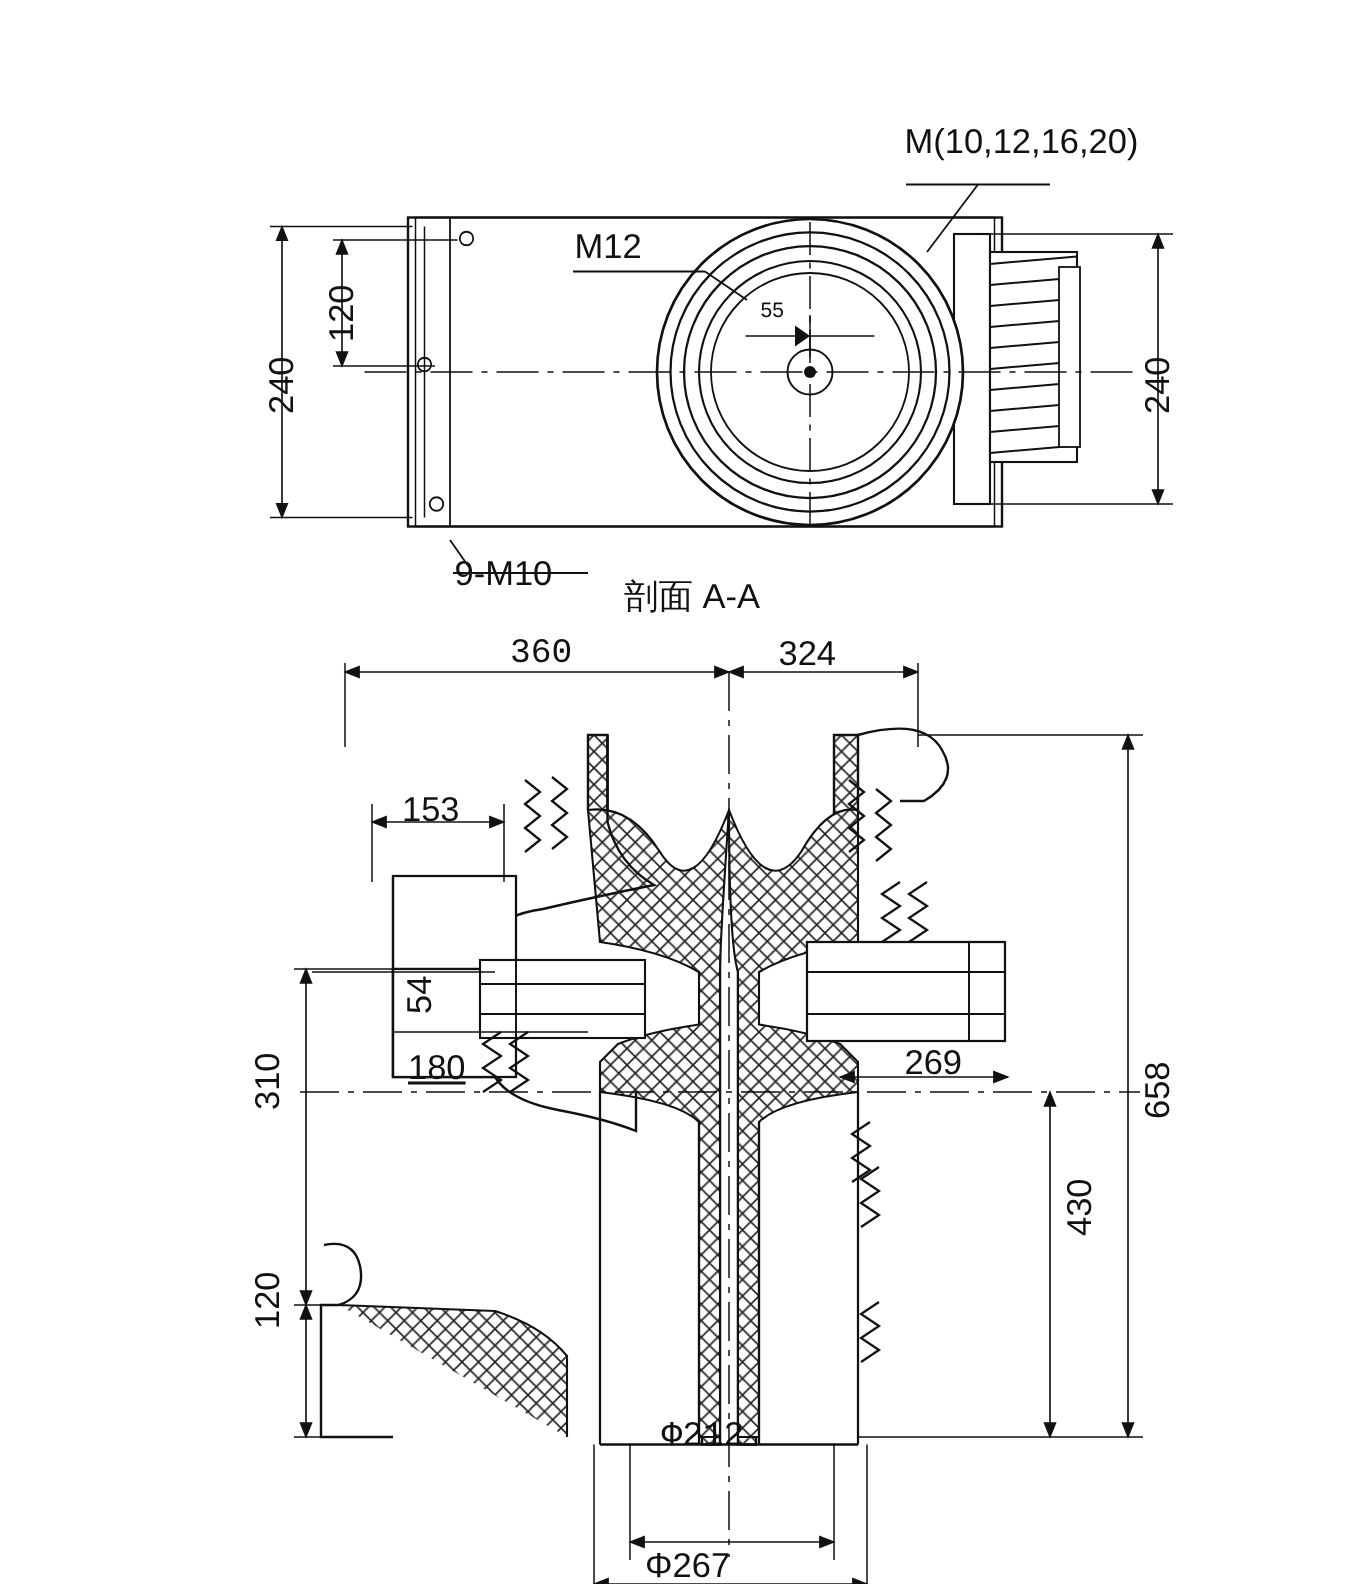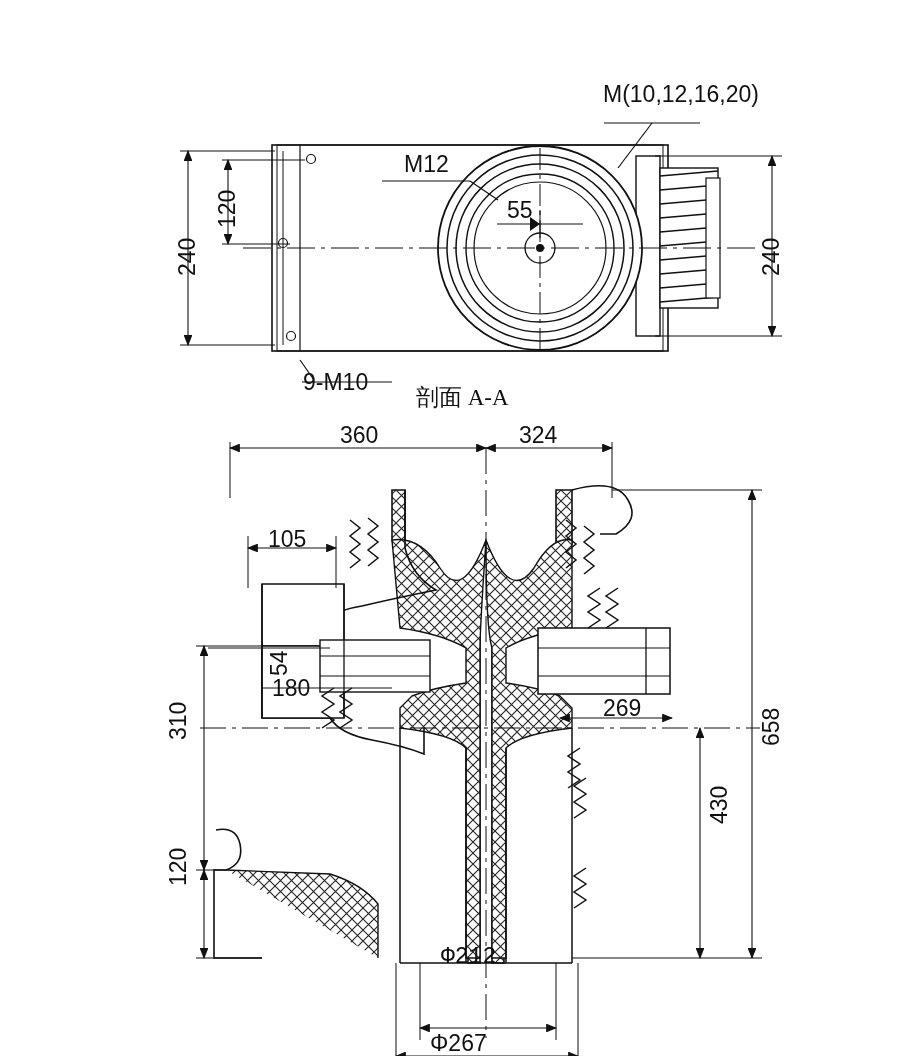--- a/index.html
+++ b/index.html
@@ -29,21 +29,21 @@
     color: #111;
     white-space: nowrap;
     line-height: 1;
     user-select: none;
   }
   .lbl.vert {
     transform-origin: left top;
     transform: rotate(-90deg);
   }
   .sz-big { font-size: 23px; }
-  .sz-med { font-size: 23px; }
+  .sz-med { font-size: 14px; }
   svg { display: block; }
 </style>
 </head>
 <body>
 
 <div id="canvas">
 
   <svg width="900" height="1056" viewBox="0 0 900 1056">
     <defs>
       <pattern id="hatchX" width="11" height="11" patternUnits="userSpaceOnUse">
@@ -202,43 +202,43 @@
       <line x1="556" y1="935" x2="556" y2="1012" stroke-width="1"></line>
       <line x1="396" y1="935" x2="396" y2="1036" stroke-width="1"></line>
       <line x1="578" y1="935" x2="578" y2="1036" stroke-width="1"></line>
       <line x1="420" y1="1000" x2="556" y2="1000" stroke-width="1.1" marker-start="url(#arrE)" marker-end="url(#arrS)"></line>
       <line x1="396" y1="1028" x2="578" y2="1028" stroke-width="1.1" marker-start="url(#arrE)" marker-end="url(#arrS)"></line>
     </g>
   </svg>
 
   <div class="lbl sz-big" style="left:603px; top:55px;">M(10,12,16,20)</div>
 
-  <div class="lbl sz-big" style="left:404px; top:125px;">M12</div>
+  <div class="lbl sz-big" style="left:383px; top:125px;">M12</div>
 
   <div class="lbl sz-med" style="left:507px; top:171px;">55</div>
 
   <div class="lbl sz-big" style="left:303px; top:343px;">9-M10</div>
 
   <div class="lbl sz-big vert" style="left:176px; top:248px;">240</div>
 
   <div class="lbl sz-big vert" style="left:216px; top:200px;">120</div>
 
   <div class="lbl sz-big vert" style="left:760px; top:248px;">240</div>
 
-  <div class="lbl sz-big" style="left:416px; top:358px;font-family:Liberation Serif, serif;">剖面 A-A</div>
-
-  <div class="lbl sz-big" style="left:340px; top:396px;">360</div>
+  <div class="lbl sz-big" style="left:416px; top:358px;">剖面 A-A</div>
+
+  <div class="lbl sz-big" style="left:340px; top:396px;font-family:Liberation Mono, monospace;">360</div>
 
   <div class="lbl sz-big" style="left:519px; top:396px;">324</div>
 
-  <div class="lbl sz-big" style="left:268px; top:500px;">105</div>
+  <div class="lbl sz-big" style="left:268px; top:500px;">153</div>
 
   <div class="lbl sz-big vert" style="left:268px; top:648px;">54</div>
 
-  <div class="lbl sz-big" style="left:272px; top:649px;">180</div>
+  <div class="lbl sz-big" style="left:272px; top:672px;text-decoration:underline;">180</div>
 
   <div class="lbl sz-big" style="left:603px; top:669px;">269</div>
 
   <div class="lbl sz-big vert" style="left:760px; top:718px;">658</div>
 
   <div class="lbl sz-big vert" style="left:708px; top:796px;">430</div>
 
   <div class="lbl sz-big vert" style="left:167px; top:712px;">310</div>
 
   <div class="lbl sz-big vert" style="left:167px; top:858px;">120</div>

